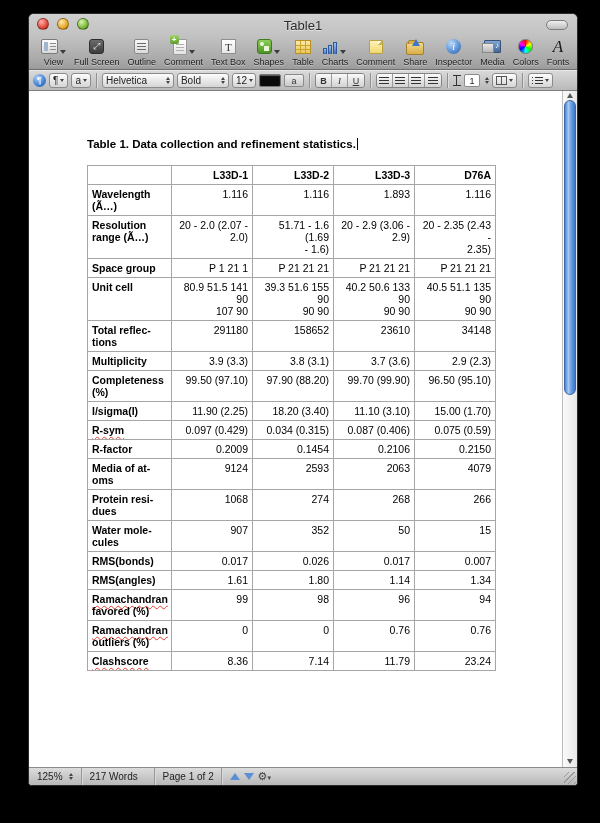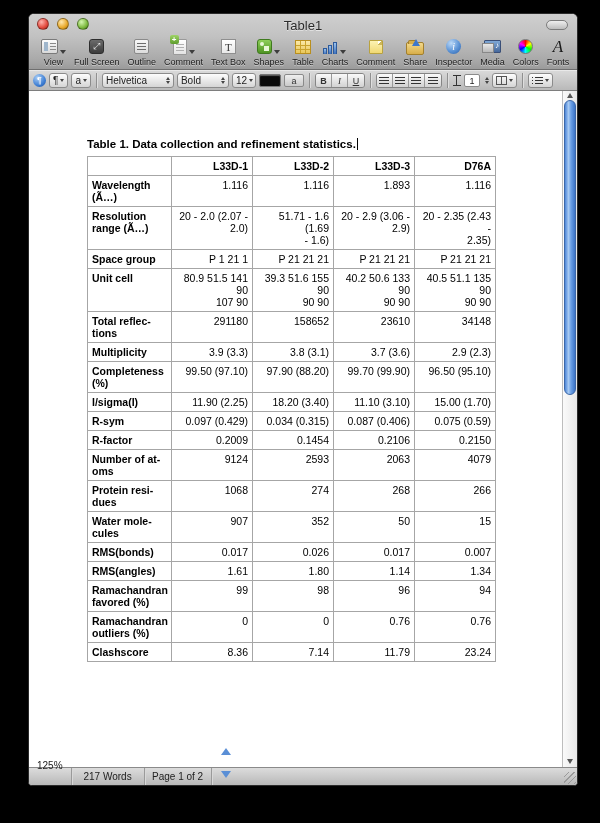--- a/index.html
+++ b/index.html
@@ -113,50 +113,50 @@
   .cols-glyph{width:11px;height:9px;border:1px solid #555;
     background:linear-gradient(to right,transparent 0 4px,#555 4px 5px,transparent 5px);}
   .list-glyph{width:11px;height:8px;
     background:
       repeating-linear-gradient(to bottom,#333 0 1px,transparent 1px 3px) 3px 0/8px 8px no-repeat,
       repeating-linear-gradient(to bottom,#333 0 1px,transparent 1px 3px) 0 0/1px 8px no-repeat;}
 
   
   .docarea{position:absolute;left:0;top:77px;right:0;bottom:18px;background:#fff;overflow:hidden;}
   .page{position:absolute;left:0;top:0;right:15px;bottom:0;background:#fff;padding:47px 0 0 58px;}
-  .doc-title{font-size:11.5px;font-weight:bold;color:#000;margin-bottom:6px;}
+  .doc-title{font-size:11.5px;font-weight:bold;color:#000;margin-bottom:15px;}
   .caret{display:inline-block;width:1px;height:12px;background:#000;vertical-align:-2px;margin-left:1px;}
 
   table.stats{border-collapse:collapse;table-layout:fixed;width:409px;}
   table.stats col.c0{width:84px;} table.stats col.cv{width:81px;}
   table.stats th,table.stats td{border:1px solid #a6a6a6;font-size:10.5px;line-height:12px;
     padding:3px 4px;vertical-align:top;white-space:pre-line;overflow:hidden;}
   table.stats th{text-align:left;font-weight:bold;color:#000;}
   table.stats td{text-align:right;font-weight:normal;color:#000;}
   table.stats thead th{height:18px;text-align:right;}
-  .sp{text-decoration-style:wavy;text-decoration-color:#e43b2c;
+  .sp{text-decoration:underline;text-decoration-style:wavy;text-decoration-color:#e43b2c;
     text-decoration-thickness:1px;text-underline-offset:2px;}
 
   
   .vscroll{position:absolute;right:0;top:0;bottom:0;width:15px;background:linear-gradient(to right,#fafafa,#e8e8e8);
     border-left:1px solid #bdbdbd;}
   .vs-up{position:absolute;top:2px;left:4px;}
   .vs-down{position:absolute;bottom:3px;left:4px;}
   .vs-tri-u{width:0;height:0;border-left:3.5px solid transparent;border-right:3.5px solid transparent;border-bottom:5px solid #555;}
   .vs-tri-d{width:0;height:0;border-left:3.5px solid transparent;border-right:3.5px solid transparent;border-top:5px solid #555;}
   .vs-thumb{position:absolute;left:1px;top:9px;width:12px;height:295px;border-radius:7px;
     background:linear-gradient(to right,#4d86d8,#a6c9f2 35%,#6ba0e6 60%,#3c74c8);
     border:1px solid #3b67a8;}
 
   
   .statusbar{position:absolute;left:0;right:0;bottom:0;height:18px;
     background:linear-gradient(#dcdcdc,#b8b8b8);border-top:1px solid #8a8a8a;
     display:flex;align-items:center;font-size:10px;color:#222;}
   .sb-div{width:1px;height:18px;background:#9a9a9a;box-shadow:1px 0 0 #d8d8d8;}
-  .sb-item{padding:0 8px;display:flex;align-items:center;gap:16px;white-space:nowrap;flex-direction:column;}
+  .sb-item{padding:0 8px;display:flex;align-items:center;gap:4px;white-space:nowrap;}
   .sb-tri-up{width:0;height:0;border-left:5px solid transparent;border-right:5px solid transparent;border-bottom:7px solid #5a8fd6;}
   .sb-tri-dn{width:0;height:0;border-left:5px solid transparent;border-right:5px solid transparent;border-top:7px solid #5a8fd6;}
   .gear{font-size:11px;color:#444;line-height:11px;}
   .grip{position:absolute;right:1px;bottom:1px;width:12px;height:12px;
     background:repeating-linear-gradient(135deg,transparent 0 3px,#9a9a9a 3px 4px);}
 </style>
 </head>
 <body>
 
 <div class="window">
@@ -435,21 +435,21 @@
               <td>0.075 (0.59)</td>
             </tr>
             <tr>
               <th><span>R-factor</span></th>
               <td>0.2009</td>
               <td>0.1454</td>
               <td>0.2106</td>
               <td>0.2150</td>
             </tr>
             <tr>
-              <th><span>Number of at-</span><br><span>oms</span></th>
+              <th><span>Media of at-</span><br><span>oms</span></th>
               <td>9124</td>
               <td>2593</td>
               <td>2063</td>
               <td>4079</td>
             </tr>
             <tr>
               <th><span>Protein resi-</span><br><span>dues</span></th>
               <td>1068</td>
               <td>274</td>
               <td>268</td>

